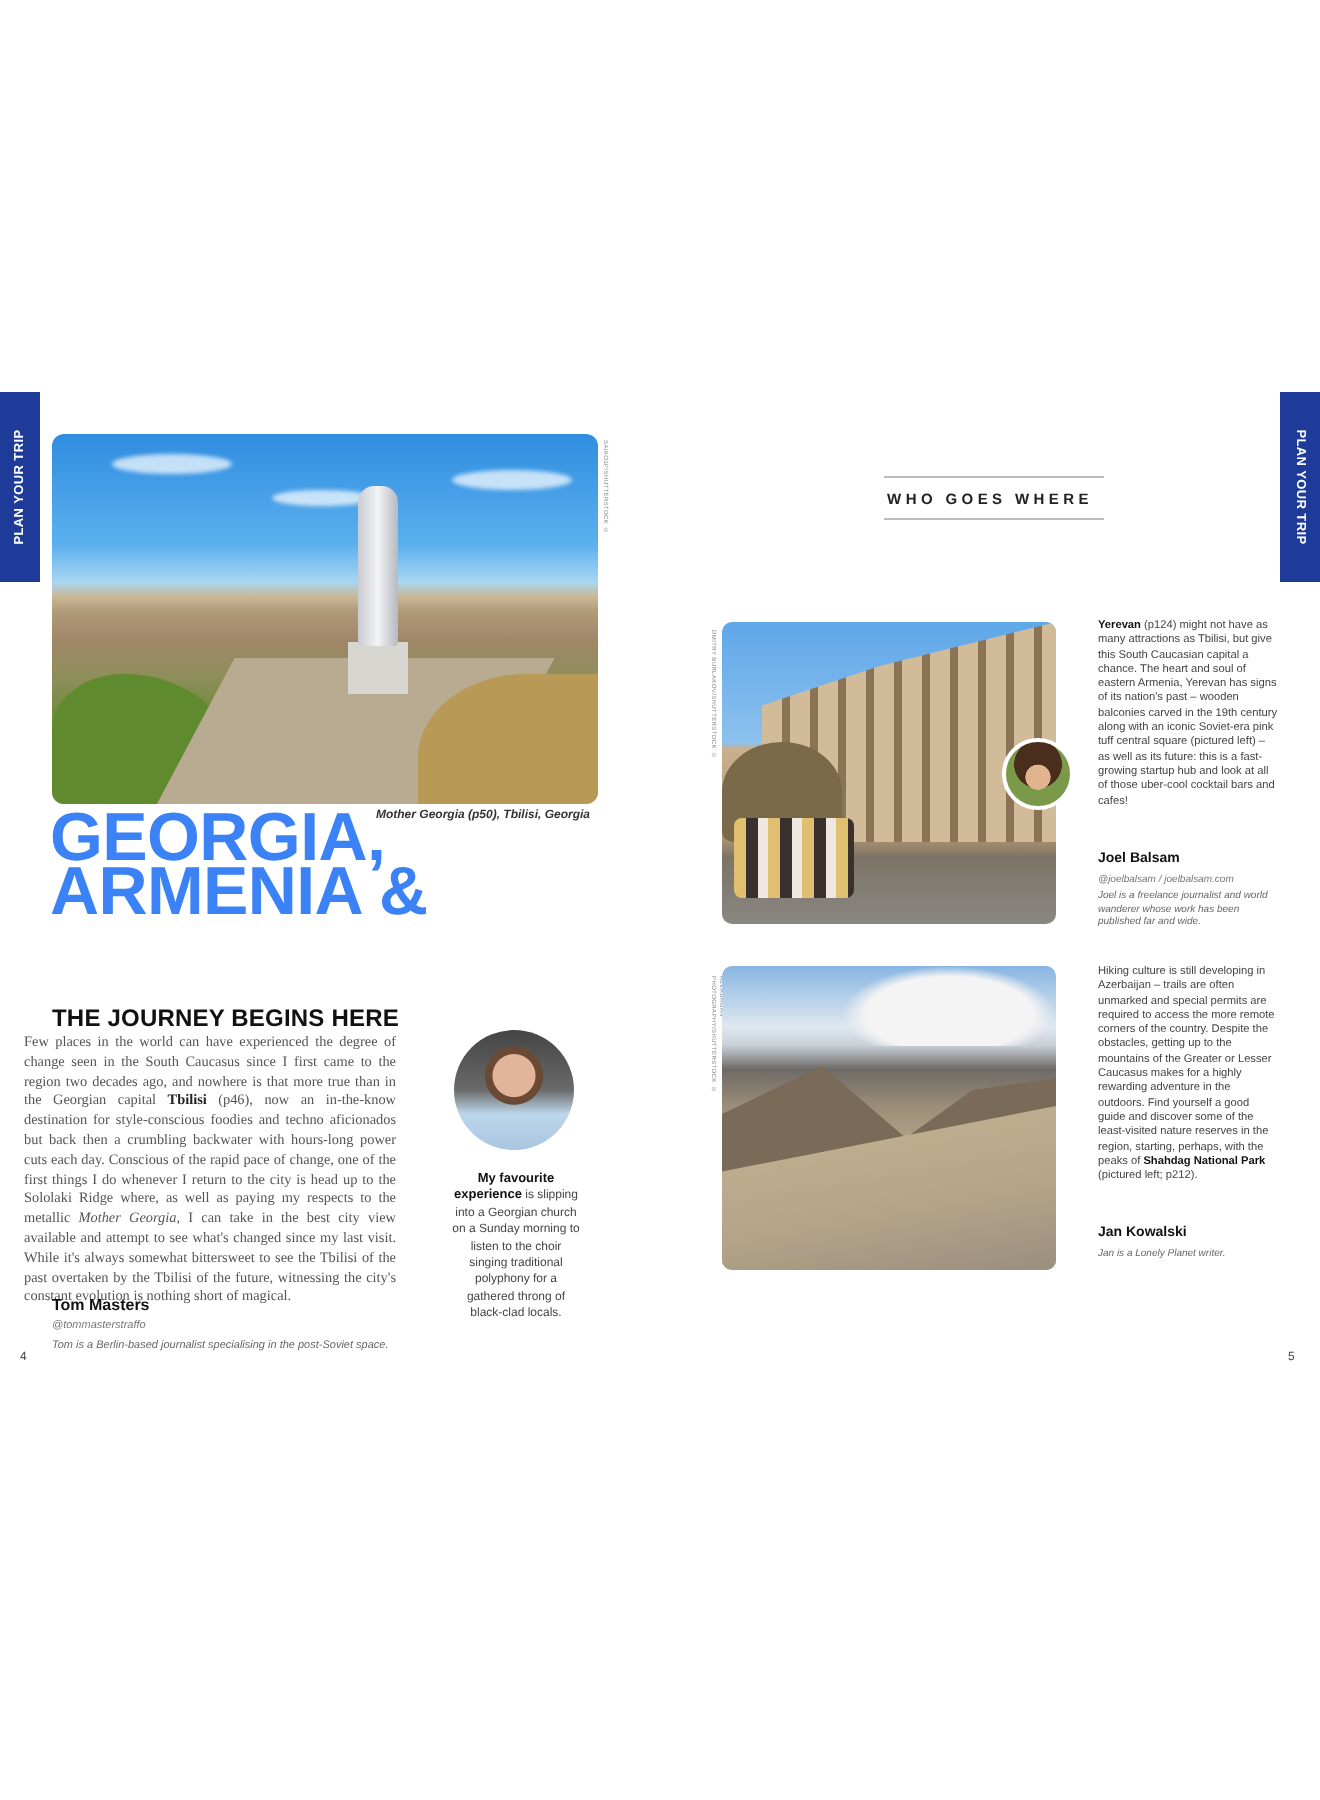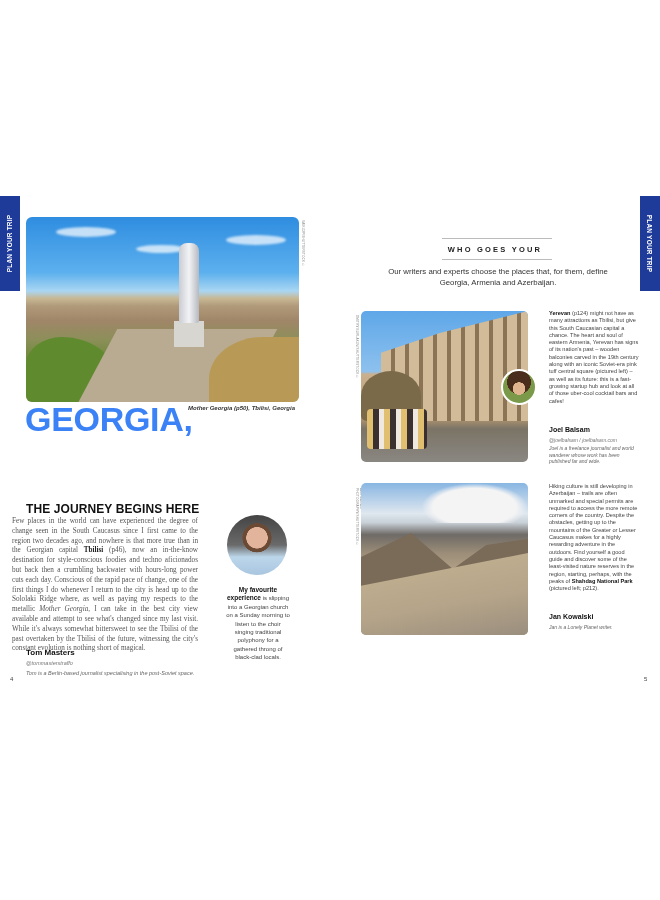--- a/index.html
+++ b/index.html
@@ -93,42 +93,42 @@
     <div class="hill"></div>
     <div class="pedestal"></div>
     <div class="statue"></div>
   </div>
   <div class="credit-vert" style="left:301px;top:220px;height:60px;">SAIKO3P/SHUTTERSTOCK ©</div>
 
   <div class="caption">Mother Georgia (p50), Tbilisi, Georgia</div>
 
   <div class="title">
     <div>GEORGIA,</div>
+    <div>ARMENIA &amp;</div>
   </div>
   <div class="subtitle">THE JOURNEY BEGINS HERE</div>
 
   <div class="intro"><span>Few places in the world can have experienced the degree of change seen in the South Caucasus since I first came to the region two decades ago, and nowhere is that more true than in the Georgian capital </span><b>Tbilisi</b><span> (p46), now an in-the-know destination for style-conscious foodies and techno aficionados but back then a crumbling backwater with hours-long power cuts each day. Conscious of the rapid pace of change, one of the first things I do whenever I return to the city is head up to the Sololaki Ridge where, as well as paying my respects to the metallic </span><i>Mother Georgia</i><span>, I can take in the best city view available and attempt to see what's changed since my last visit. While it's always somewhat bittersweet to see the Tbilisi of the past overtaken by the Tbilisi of the future, witnessing the city's constant evolution is nothing short of magical.</span></div>
 
   <div class="author" style="top:648px;">Tom Masters</div>
   <div class="handle" style="top:660px;">@tommasterstraffo</div>
   <div class="bio" style="top:670px;">Tom is a Berlin-based journalist specialising in the post-Soviet space.</div>
 
   <div class="avatar tom"></div>
   <div class="quote"><b>My favourite experience</b><span> is slipping into a Georgian church on a Sunday morning to listen to the choir singing traditional polyphony for a gathered throng of black-clad locals.</span></div>
 
   <div class="page-num" style="left:10px;">4</div>
 
   <div class="side-tab right">
     <span>PLAN YOUR TRIP</span>
   </div>
 
   <div class="rule" style="top:238px;"></div>
-  <div class="section-head">WHO GOES YOUR</div>
+  <div class="section-head">WHO GOES WHERE</div>
   <div class="rule" style="top:259px;"></div>
-  <div class="section-lede">Our writers and experts choose the places that, for them, define Georgia, Armenia and Azerbaijan.</div>
 
   <div class="credit-vert" style="left:355px;top:315px;height:70px;">DMITRY BURLAKOV/SHUTTERSTOCK ©</div>
   <div class="photo yerevan">
     <div class="colonnade"></div>
     <div class="tree"></div>
     <div class="people"></div>
   </div>
   <div class="avatar joel"></div>
 
   <div class="blurb" style="top:310px;"><b>Yerevan</b><span> (p124) might not have as many attractions as Tbilisi, but give this South Caucasian capital a chance. The heart and soul of eastern Armenia, Yerevan has signs of its nation's past – wooden balconies carved in the 19th century along with an iconic Soviet-era pink tuff central square (pictured left) – as well as its future: this is a fast-growing startup hub and look at all of those uber-cool cocktail bars and cafes!</span></div>

